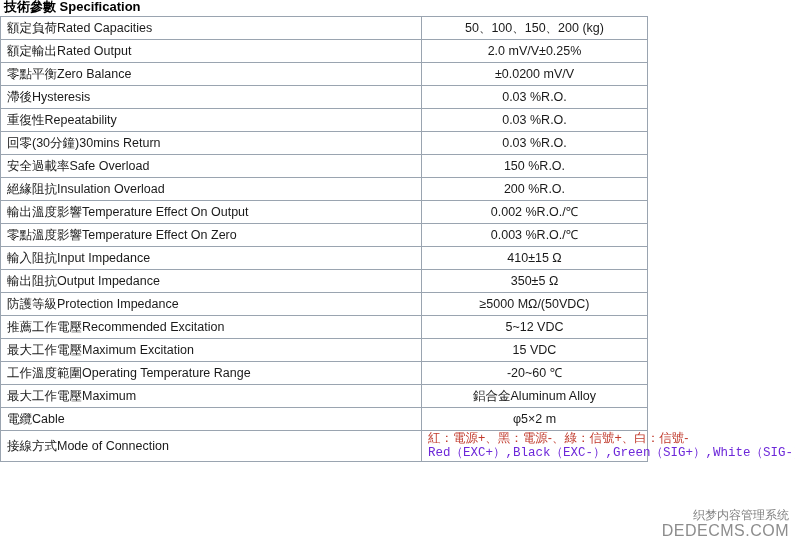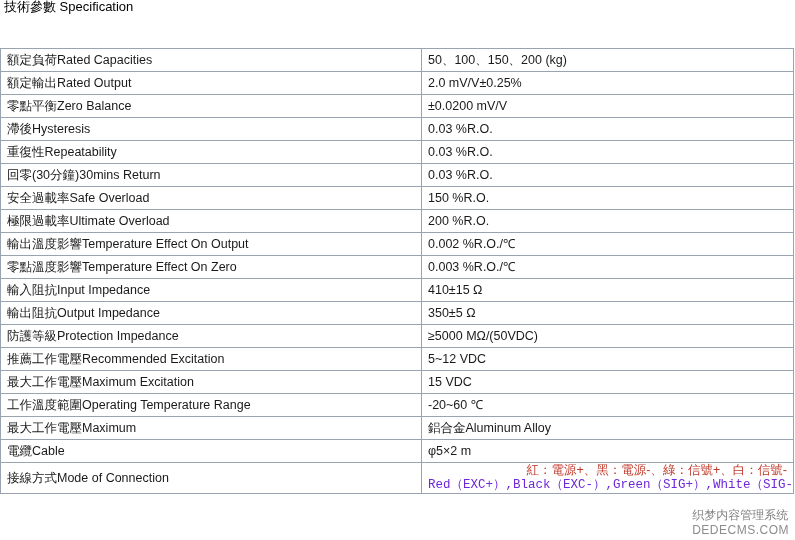--- a/index.html
+++ b/index.html
@@ -18,49 +18,48 @@
   .page {
     position: relative;
     width: 795px;
     height: 540px;
   }
   .title {
     position: absolute;
     top: 0px;
     left: 4px;
     font-size: 13px;
-    font-weight: normal;
+    font-weight: bold;
     color: #000;
     white-space: nowrap;
     line-height: 14px;
   }
   table.spec {
     position: absolute;
     top: 16px;
     left: 0px;
-    width: 794px;
+    width: 648px;
     border-collapse: collapse;
     table-layout: fixed;
-    margin-top: 32px;
   }
   table.spec td {
     border: 1px solid #9aa4b0;
     font-size: 12.5px;
     color: #1a1a1a;
     height: 22px;
     padding: 0 6px;
     vertical-align: middle;
     line-height: 15px;
   }
   td.label {
     width: 408px;
     text-align: left;
   }
   td.value {
-    text-align: left;
+    text-align: center;
   }
   .conn-row td {
     height: 38px;
     padding-top: 2px;
     padding-bottom: 2px;
   }
   .conn-value {
     text-align: right;
     line-height: 17px;
     font-size: 12.5px;
@@ -71,30 +70,31 @@
   }
   .conn-line2 {
     color: #6d28d9;
     white-space: nowrap;
     font-family: Liberation Mono, monospace;
   }
   .watermark {
     position: absolute;
     right: 6px;
     bottom: 2px;
+    text-align: right;
     line-height: 15px;
     pointer-events: none;
   }
   .wm1 {
     font-size: 12px;
     color: #555;
     opacity: 0.75;
   }
   .wm2 {
-    font-size: 12px;
+    font-size: 16px;
     color: #666;
     opacity: 0.75;
     letter-spacing: 0.5px;
   }
 </style>
 </head>
 <body>
 
 <div class="page">
 
@@ -124,21 +124,21 @@
       </tr>
       <tr>
         <td class="label">回零(30分鐘)30mins Return</td>
         <td class="value">0.03 %R.O.</td>
       </tr>
       <tr>
         <td class="label">安全過載率Safe Overload</td>
         <td class="value">150 %R.O.</td>
       </tr>
       <tr>
-        <td class="label">極限過載率Ultimate Overload</td>
+        <td class="label">絕緣阻抗Insulation Overload</td>
         <td class="value">200 %R.O.</td>
       </tr>
       <tr>
         <td class="label">輸出溫度影響Temperature Effect On Output</td>
         <td class="value">0.002 %R.O./℃</td>
       </tr>
       <tr>
         <td class="label">零點溫度影響Temperature Effect On Zero</td>
         <td class="value">0.003 %R.O./℃</td>
       </tr>

